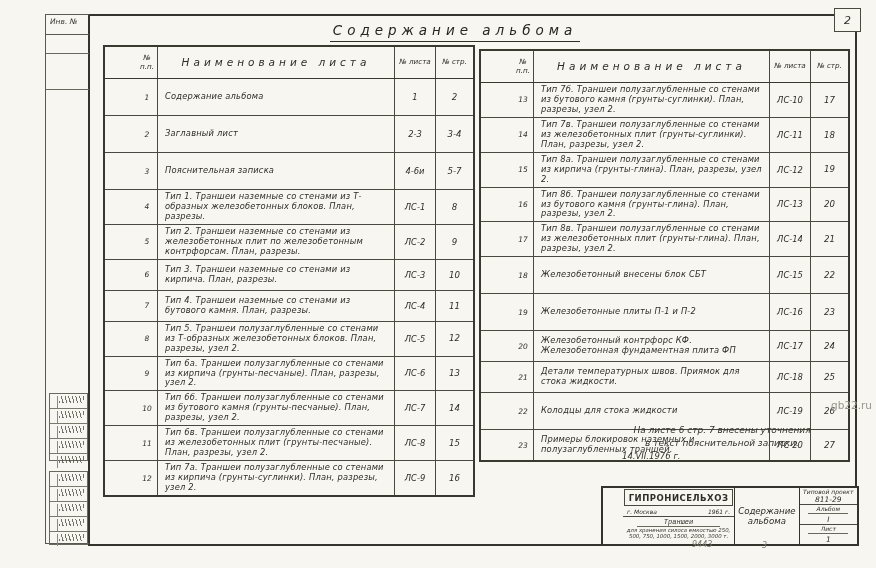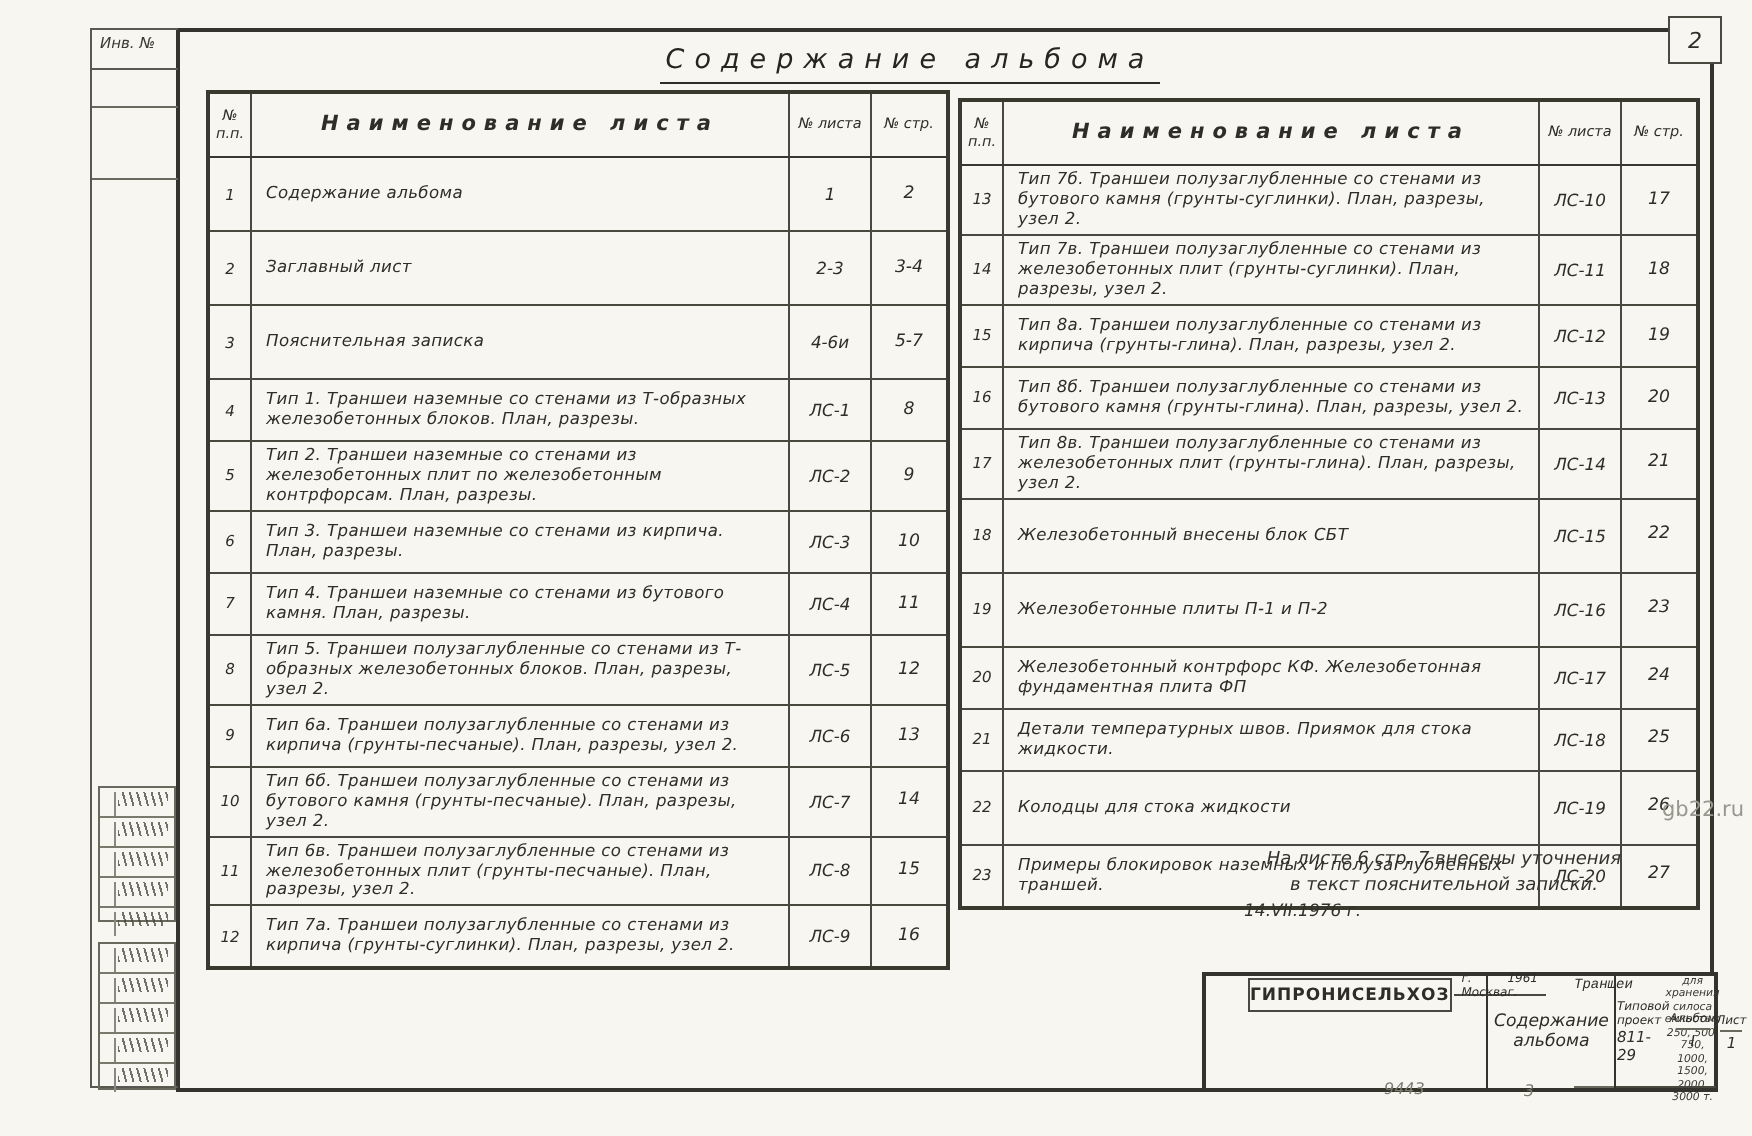--- a/index.html
+++ b/index.html
@@ -32,47 +32,47 @@
   .doc-title{position:absolute;left:330px;top:22px;width:250px;text-align:center;
     font-size:13.5px;font-style:italic;letter-spacing:5px;white-space:nowrap;
     border-bottom:1.3px solid #2e2d26;padding-bottom:3px;color:#262520;}
   
   .sheet-table{position:absolute;border:2px solid #3a392f;display:flex;flex-direction:column;}
   #table-left{left:103px;top:45px;width:368px;}
   #table-right{left:479px;top:49px;width:367px;}
   .thead{display:flex;border-bottom:1.5px solid #3a392f;min-height:31px;}
   .cell{border-right:1px solid #4a4940;display:flex;align-items:center;justify-content:center;
     text-align:center;font-style:italic;line-height:1.2;}
-  .c-num{width:20px;font-size:7.5px;}
+  .c-num{width:20px;font-size:7.5px;margin-left:32px;}
   .c-name{flex:1;justify-content:flex-start;text-align:left;padding:2px 7px;font-size:8.3px;letter-spacing:.2px;}
   .c-sheet{width:40px;font-size:8.4px;}
   .c-page{width:37px;border-right:none;font-size:8.6px;}
   .thead .cell{font-size:7.2px;}
-  .thead .c-name{justify-content:center;text-align:center;font-size:10.5px;letter-spacing:4px;font-weight:bold;}
+  .thead .c-name{justify-content:center;text-align:center;font-size:10.5px;letter-spacing:4px;}
   .trow{display:flex;border-bottom:1px solid #4a4940;min-height:30px;}
   .trow.tall{min-height:36px;}
   .trow:last-child{border-bottom:none;}
   
   .note{position:absolute;left:598px;top:424px;width:248px;
     font-style:italic;font-size:9px;color:#33322a;line-height:1.45;text-align:center;}
   .note-row{display:flex;justify-content:space-between;padding:2px 26px 0 34px;}
   .note-date{text-align:left;padding-left:24px;font-size:8.5px;font-style:italic;}
   
   .stamp{position:absolute;left:601px;top:486px;width:254px;height:56px;
     border:2px solid #35342c;display:flex;background:#f7f6f1;font-style:italic;}
-  .st-col1{width:120px;border-right:1.5px solid #35342c;display:flex;margin-left:20px;}
+  .st-col1{width:120px;border-right:1.5px solid #35342c;display:flex;flex-direction:column;margin-left:20px;}
   .st-org{height:15px;border:1px solid #4a4940;margin:1px;display:flex;align-items:center;
     justify-content:center;font-size:8.5px;font-weight:bold;letter-spacing:.5px;font-style:normal;}
   .st-sub{height:9px;border-bottom:1px solid #4a4940;font-size:6px;display:flex;
     align-items:center;justify-content:space-between;padding:0 4px;}
   .st-proj{font-size:7px;text-align:center;border-bottom:1px solid #6a695e;margin:1px 14px 0;font-family:Liberation Mono, monospace;}
   .st-det{font-size:5.4px;line-height:1.2;text-align:center;padding:0 2px;color:#3b3a31;}
   .st-col2{flex:1;border-right:1.5px solid #35342c;display:flex;align-items:center;
     justify-content:center;font-size:8.6px;text-align:center;padding:0 3px;}
-  .st-col3{width:62px;display:flex;}
+  .st-col3{width:62px;display:flex;flex-direction:column;}
   .st-r{flex:1;border-bottom:1px solid #4a4940;display:flex;flex-direction:column;
     align-items:center;justify-content:center;}
   .st-r:last-child{border-bottom:none;}
   .st-lbl{font-size:6px;}
   .st-rule{width:70%;border-top:1px solid #6a695e;margin:1px 0;}
   .st-val{font-size:7.5px;}
   
   .watermark{position:absolute;left:831px;top:399px;font-size:10.5px;color:#98978d;z-index:6;text-align:right;}
   .fmark{position:absolute;font-size:8px;color:#7d7c70;font-style:italic;}
   .fmark1{left:692px;top:540px;}

